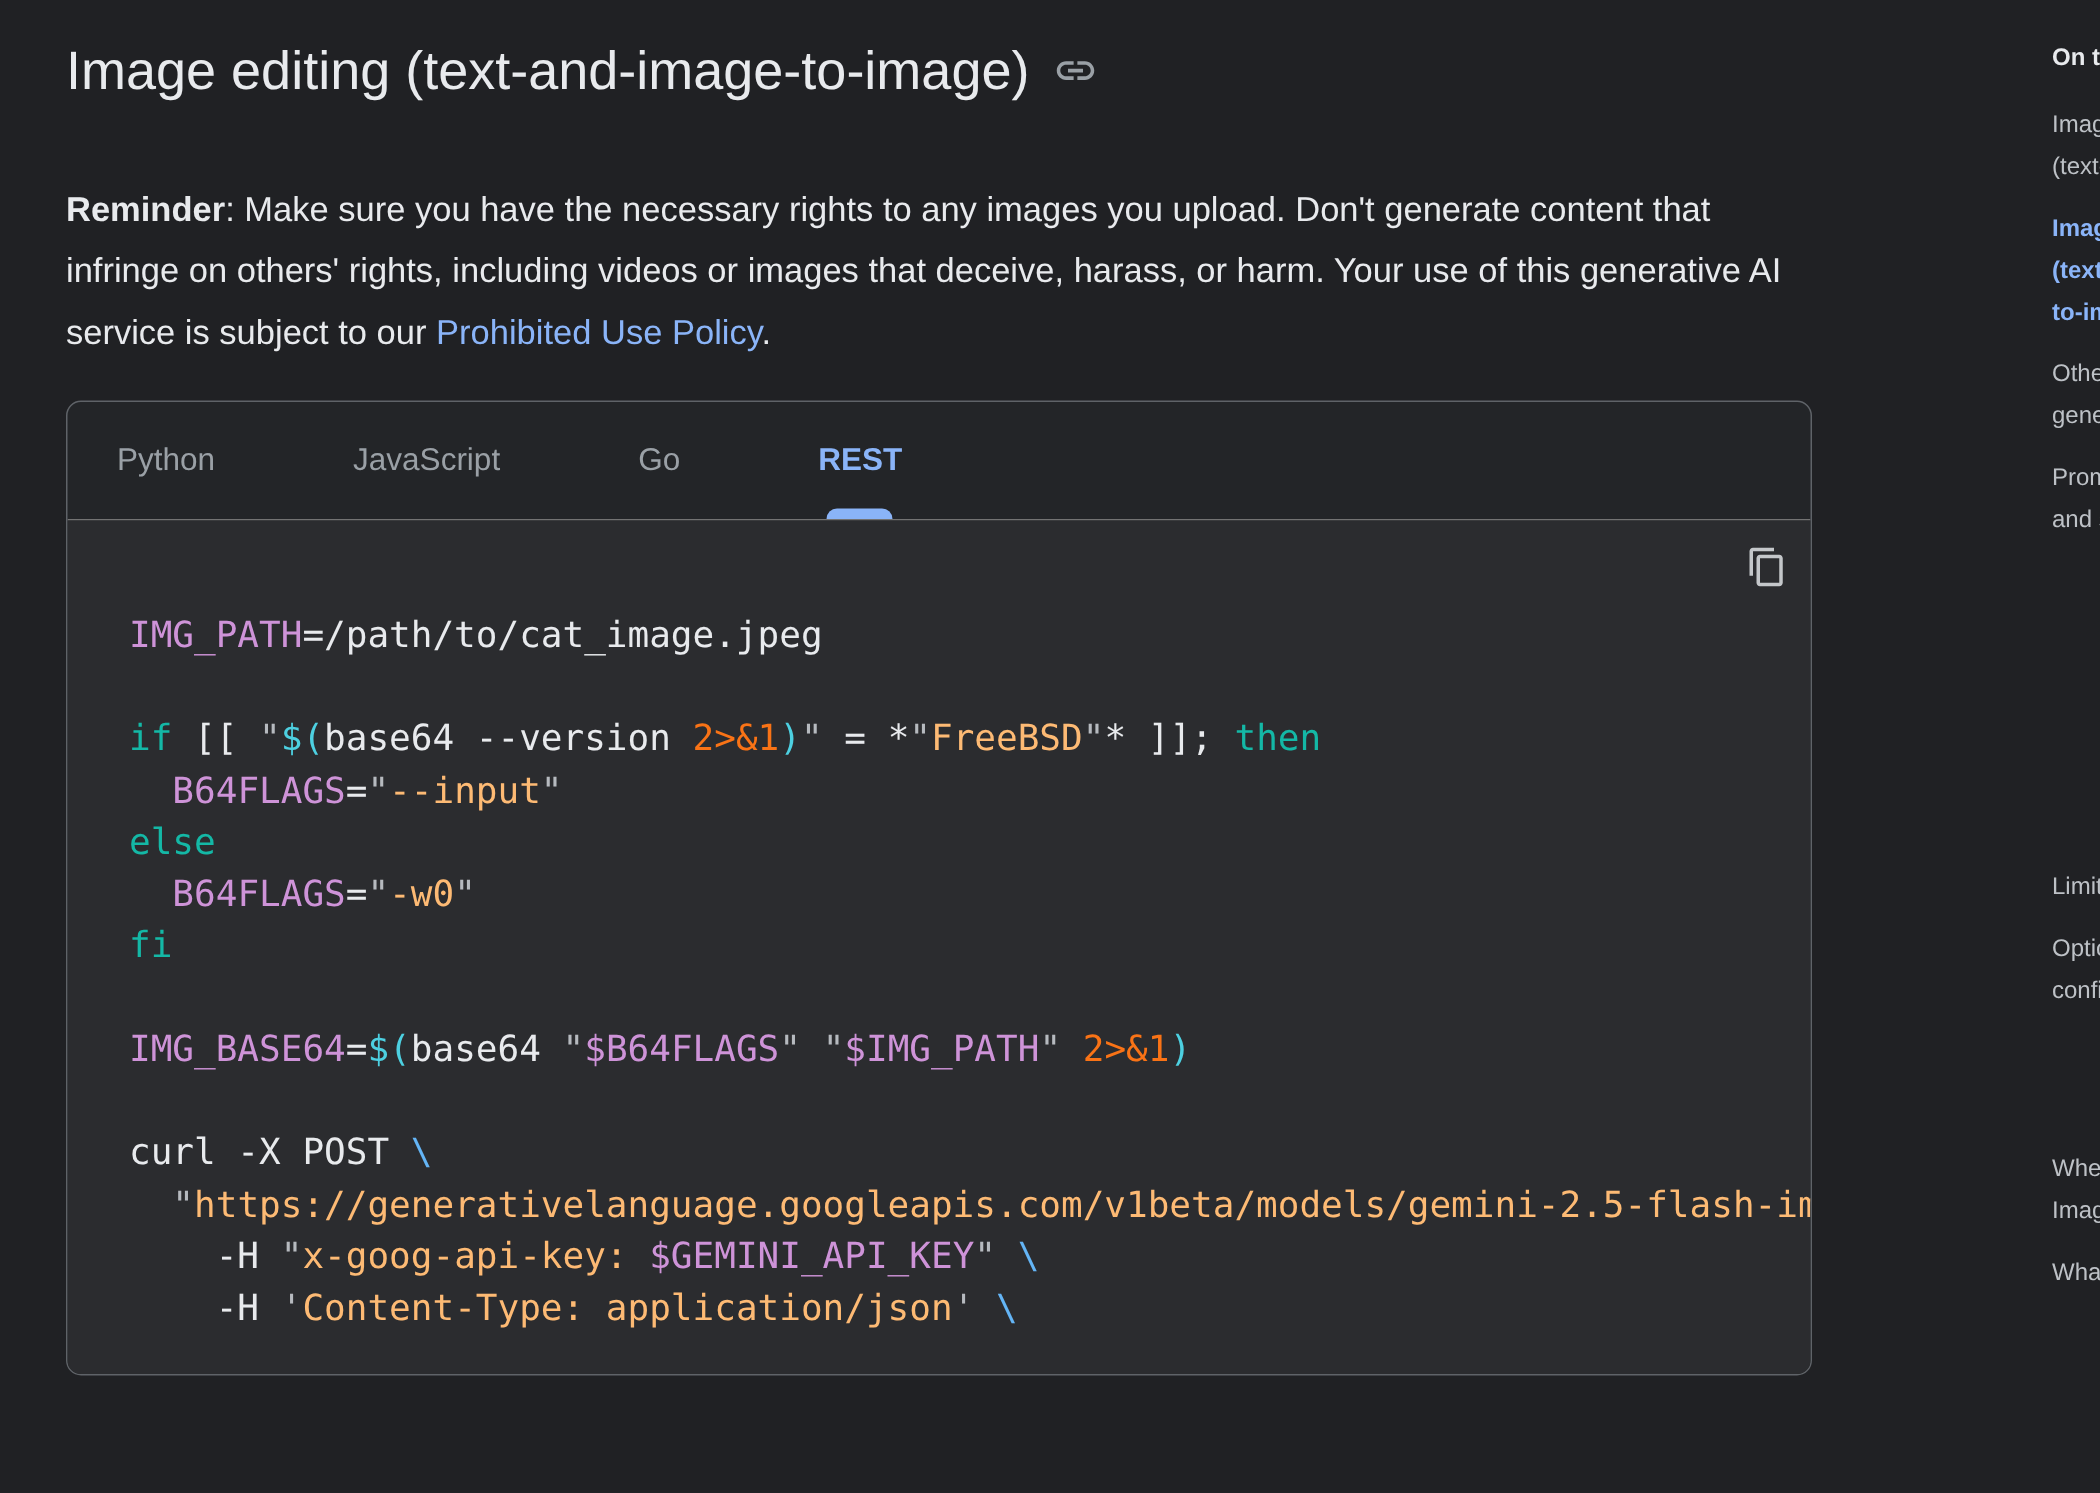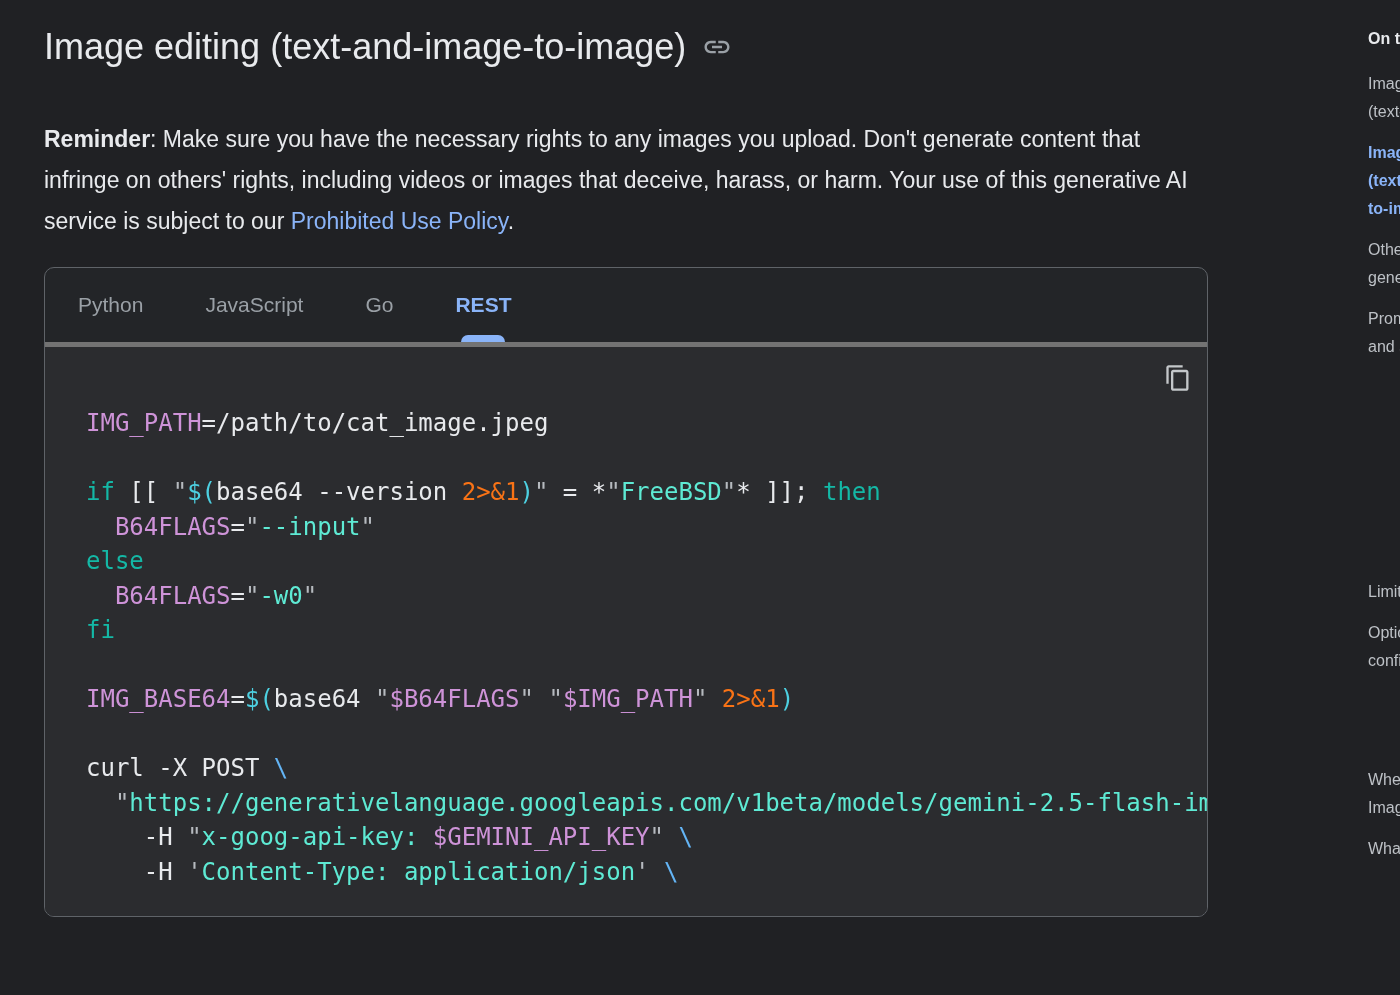--- a/index.html
+++ b/index.html
@@ -20,21 +20,21 @@
   p.p2 { margin-top:28px; }
   a.doc-link { color:#8ab4f8; text-decoration:none; cursor:pointer; }
   b.bold-lead { font-weight:700; }
 
   .card {
     margin-top:25px; border:1px solid #5f6368; border-radius:10px;
     height:650px; overflow:hidden; background:#232528;
   }
   .tabbar {
     height:79px; display:flex; align-items:stretch; padding-left:33px;
-    gap:62px; border-bottom:5px solid #737373;
+    gap:92px; border-bottom:1px solid #737373;
   }
   .tab {
     font-size:21px; color:#9aa0a6; display:flex; align-items:center;
     position:relative; cursor:pointer;
   }
   .tab.active { color:#8ab4f8; font-weight:700; }
   .tab.active::after {
     content:""; position:absolute; bottom:0; left:50%;
     transform:translateX(-50%); width:44px; height:7px;
     background:#8ab4f8; border-radius:8px 8px 0 0;
@@ -47,21 +47,21 @@
     position:absolute; top:17px; right:15px; width:28px; height:28px;
     background:none; border:none; padding:0; cursor:pointer;
   }
   .copy-btn svg { fill:#c4c7ca; }
   pre.code {
     margin:0; font-family:"DejaVu Sans Mono", monospace;
     font-size:24px; line-height:34.5px; white-space:pre; color:#e8eaed;
   }
   .cl { height:34.5px; }
   .pln{color:#e8eaed} .kwd{color:#14b8a6} .cyn{color:#4dd0e1}
-  .str{color:#5eead4} .q{color:#b6babf} .var{color:#ce93d8}
+  .str{color:#fdba74} .q{color:#b6babf} .var{color:#ce93d8}
   .num{color:#f97316} .esc{color:#64b5f6}
 
   .toc { position:absolute; left:1368px; top:30px; width:136px; }
   .toc-heading { font-size:16px; font-weight:700; color:#e8eaed; margin-bottom:22px; }
   .toc-item {
     font-size:16px; line-height:28px; color:#bdc1c6;
     margin-bottom:13px; cursor:pointer;
   }
   .toc-item.active { color:#8ab4f8; font-weight:700; }
 </style>

